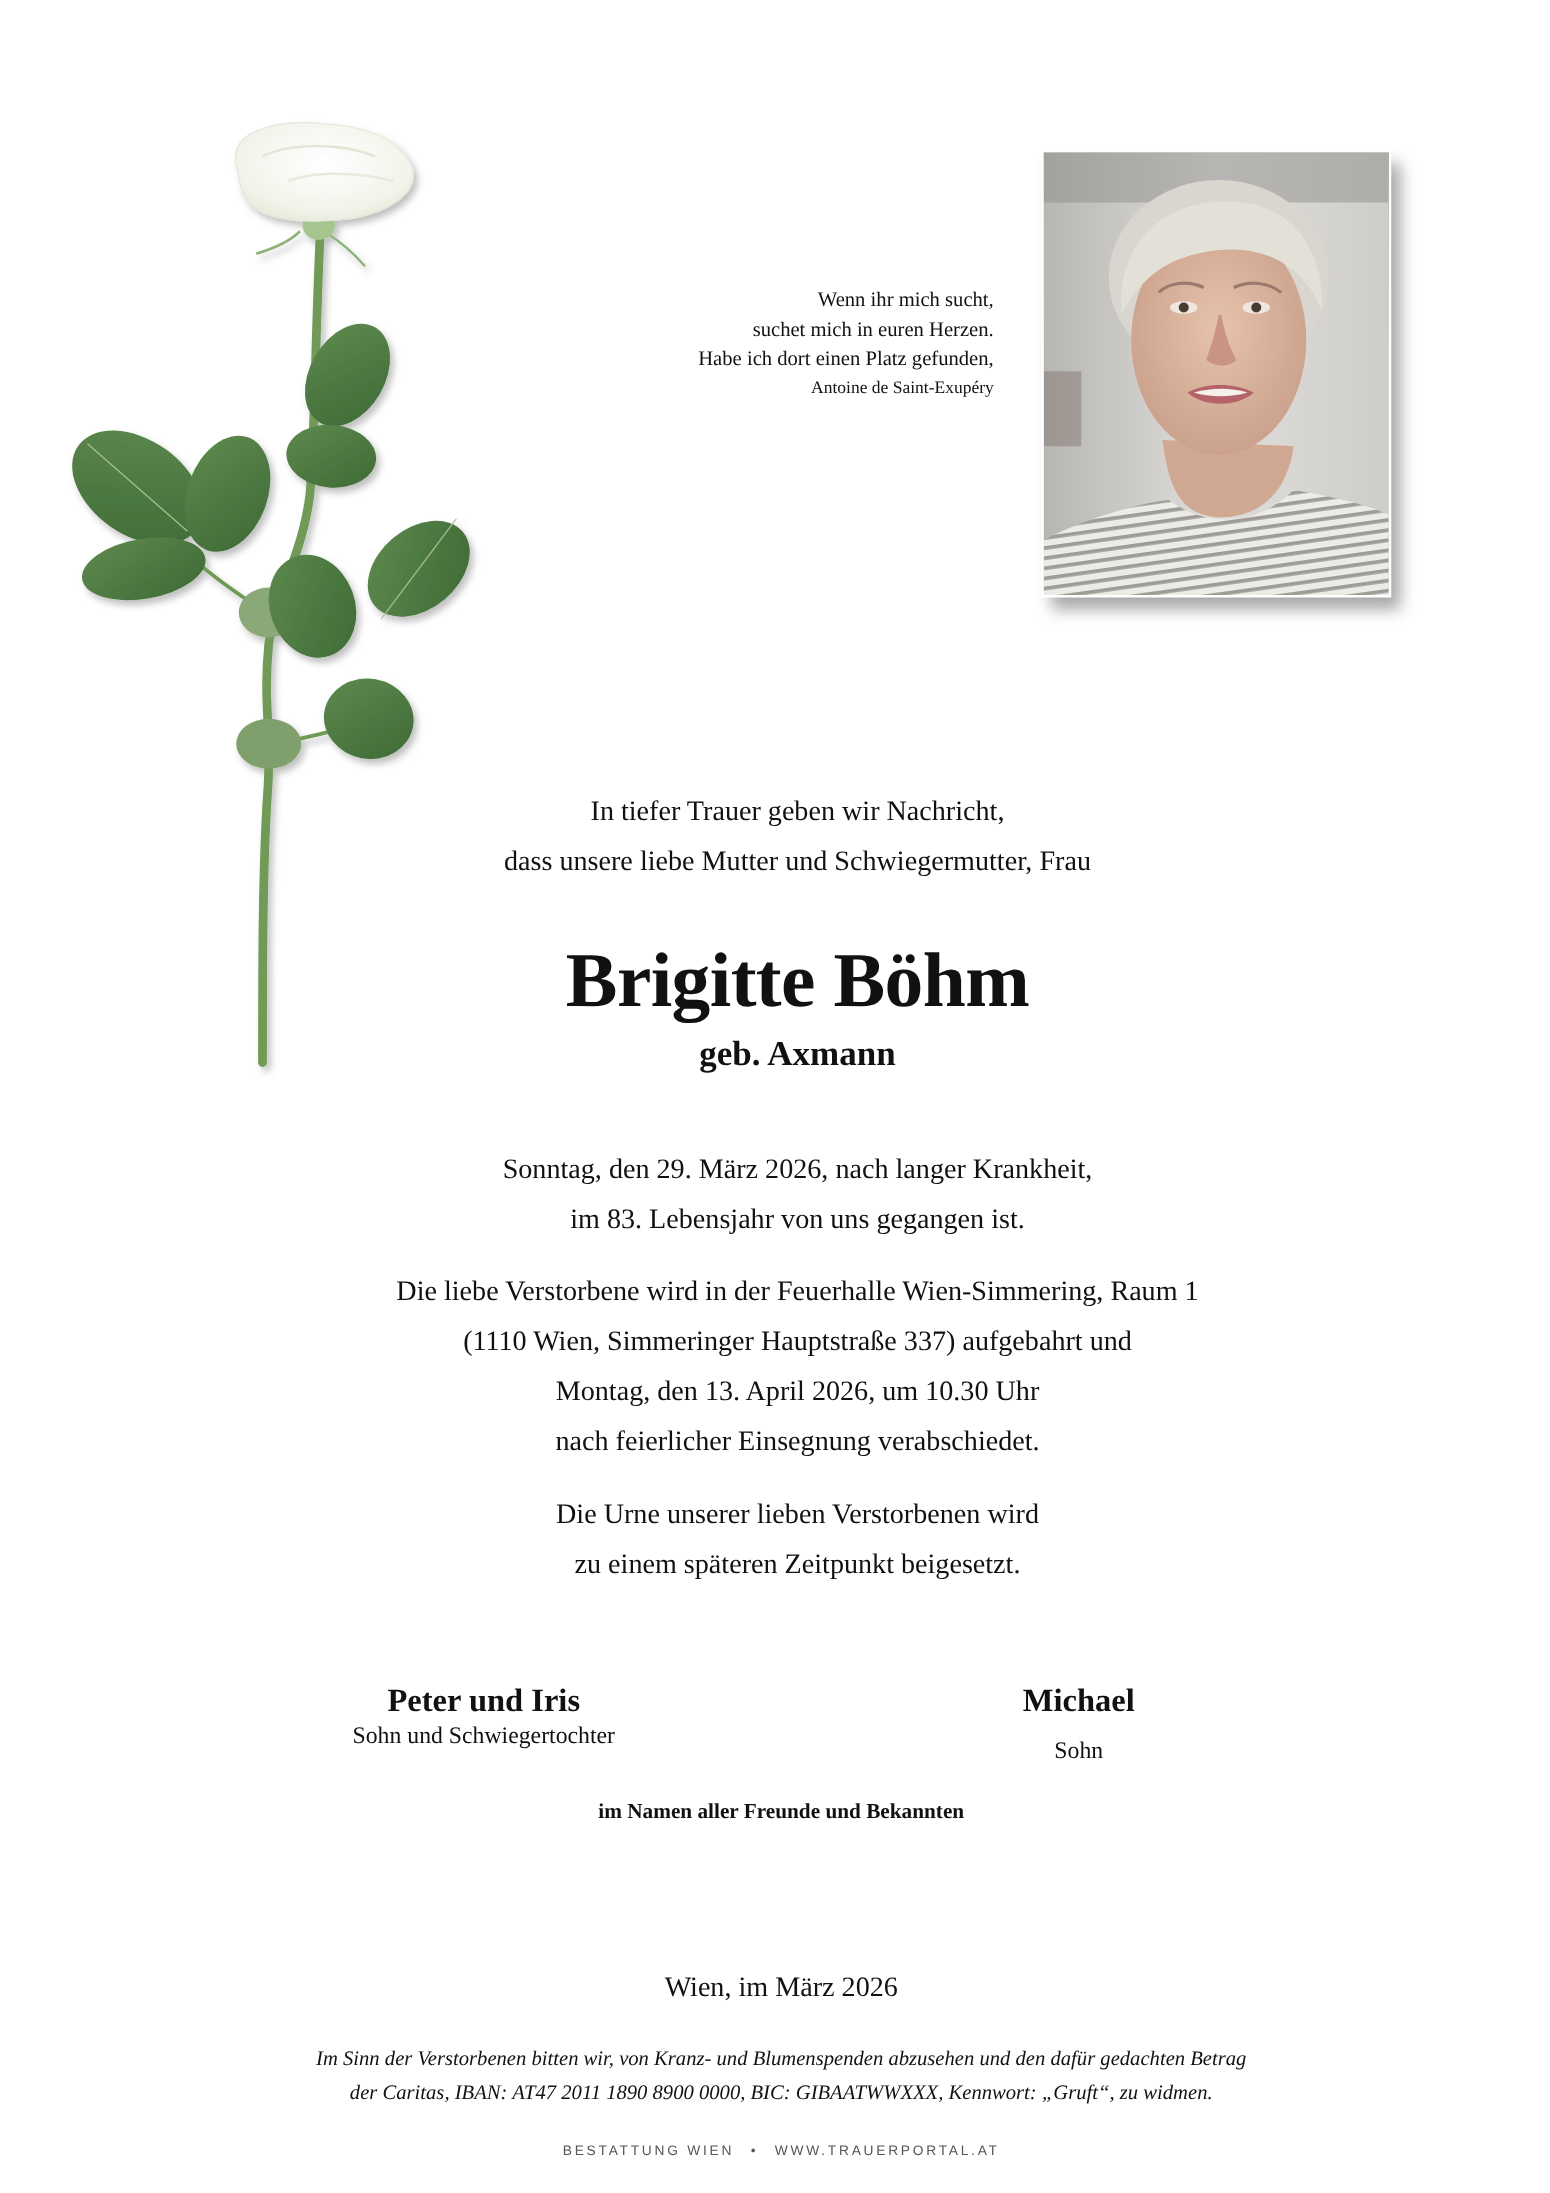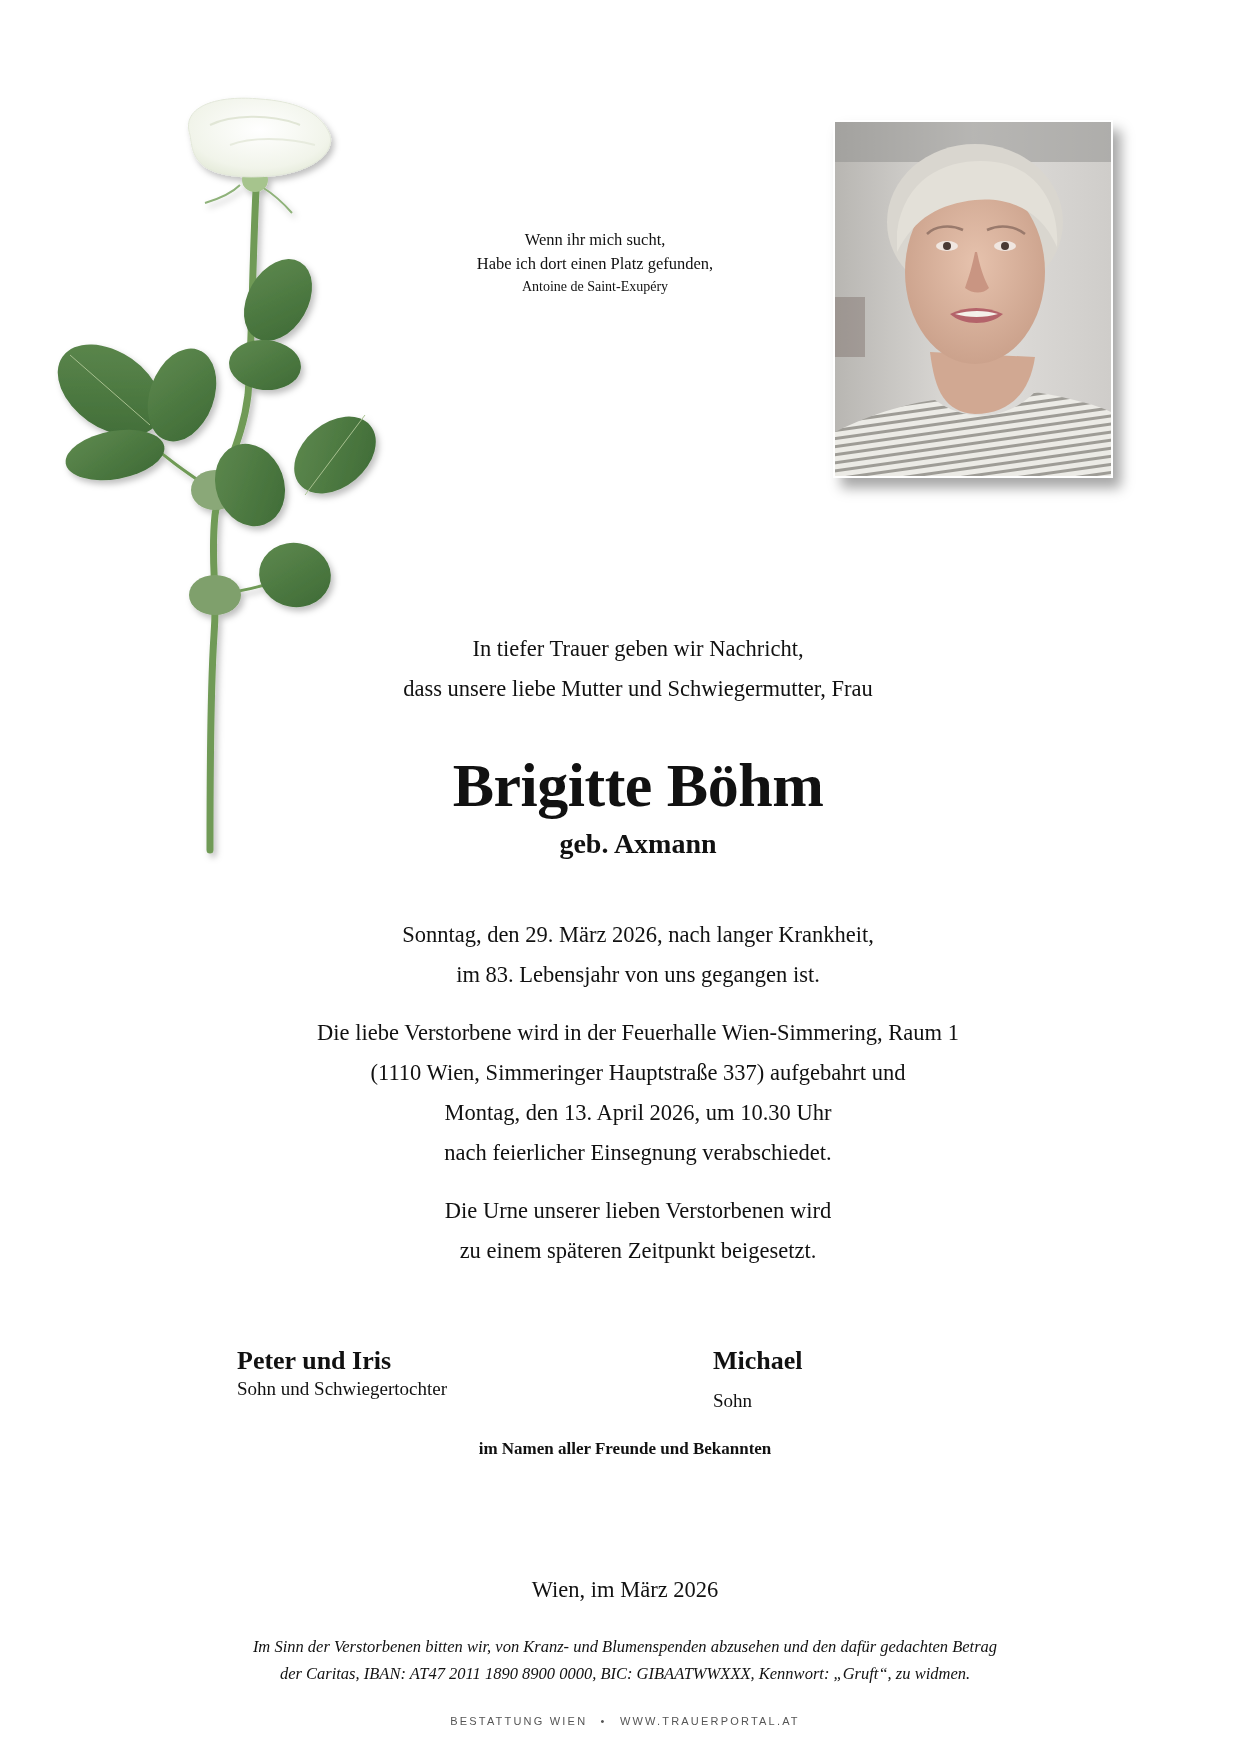--- a/index.html
+++ b/index.html
@@ -1,26 +1,26 @@
 <!DOCTYPE html>
 <html><head>
 <meta charset="utf-8">
 <style>
   html, body { margin: 0; padding: 0; background: #ffffff; }
   body { width: 1240px; height: 1754px; position: relative; overflow: hidden;
          font-family: "Liberation Serif", "DejaVu Serif", serif; color: #111; }
   .abs { position: absolute; }
-  .center { }
+  .center { text-align: center; }
   .line { position: absolute; left: 0; width: 1240px; text-align: center; white-space: nowrap; }
 
   
   .rose { left: 30px; top: 95px; width: 380px; height: 770px; }
 
   
-  .quote { left: 395px; top: 228px; width: 400px; text-align: center;
+  .quote { left: 395px; top: 228px; width: 400px; text-align: right;
            font-size: 16.5px; line-height: 23.5px; }
   .quote .author { font-size: 14px; }
 
   
   .photo-frame { left: 833px; top: 120px; width: 280px; height: 358px; background: #fff;
                  box-shadow: 8px 10px 12px rgba(0,0,0,0.35); }
   .photo { position: absolute; left: 2px; top: 2px; width: 276px; height: 354px; overflow: hidden;
            background: linear-gradient(180deg,#8f8f8f 0%, #b9b9b7 25%, #cfcdca 55%, #d7d4cf 100%); }
 
   .t22 { font-size: 22.5px; }
@@ -79,20 +79,21 @@
 
       <path d="M160 40 C 150 10, 190 0, 230 4 C 260 6, 290 14, 300 40 C 305 60, 280 75, 250 80 C 220 84, 190 82, 175 72 C 162 62, 162 52, 160 40 Z" fill="url(#petalG)" stroke="#e3e8da" stroke-width="1"></path>
       <path d="M180 30 C 200 20, 240 18, 270 30" stroke="#e1e6d6" stroke-width="2" fill="none"></path>
       <path d="M200 50 C 220 42, 255 42, 285 50" stroke="#e7ebde" stroke-width="2" fill="none"></path>
     </g>
   </svg>
 </div>
 
 <div class="abs quote">
   <div>Wenn ihr mich sucht,</div>
+  <div>suchet mich in euren Herzen.</div>
   <div>Habe ich dort einen Platz gefunden,</div>
   <div class="author">Antoine de Saint-Exupéry</div>
 </div>
 
 <div class="abs photo-frame">
   <div class="photo">
     <svg width="276" height="354" viewBox="0 0 276 354">
       <defs>
         <radialGradient id="faceG" cx="0.5" cy="0.45" r="0.6">
           <stop offset="0" stop-color="#e6c2ad"></stop>

